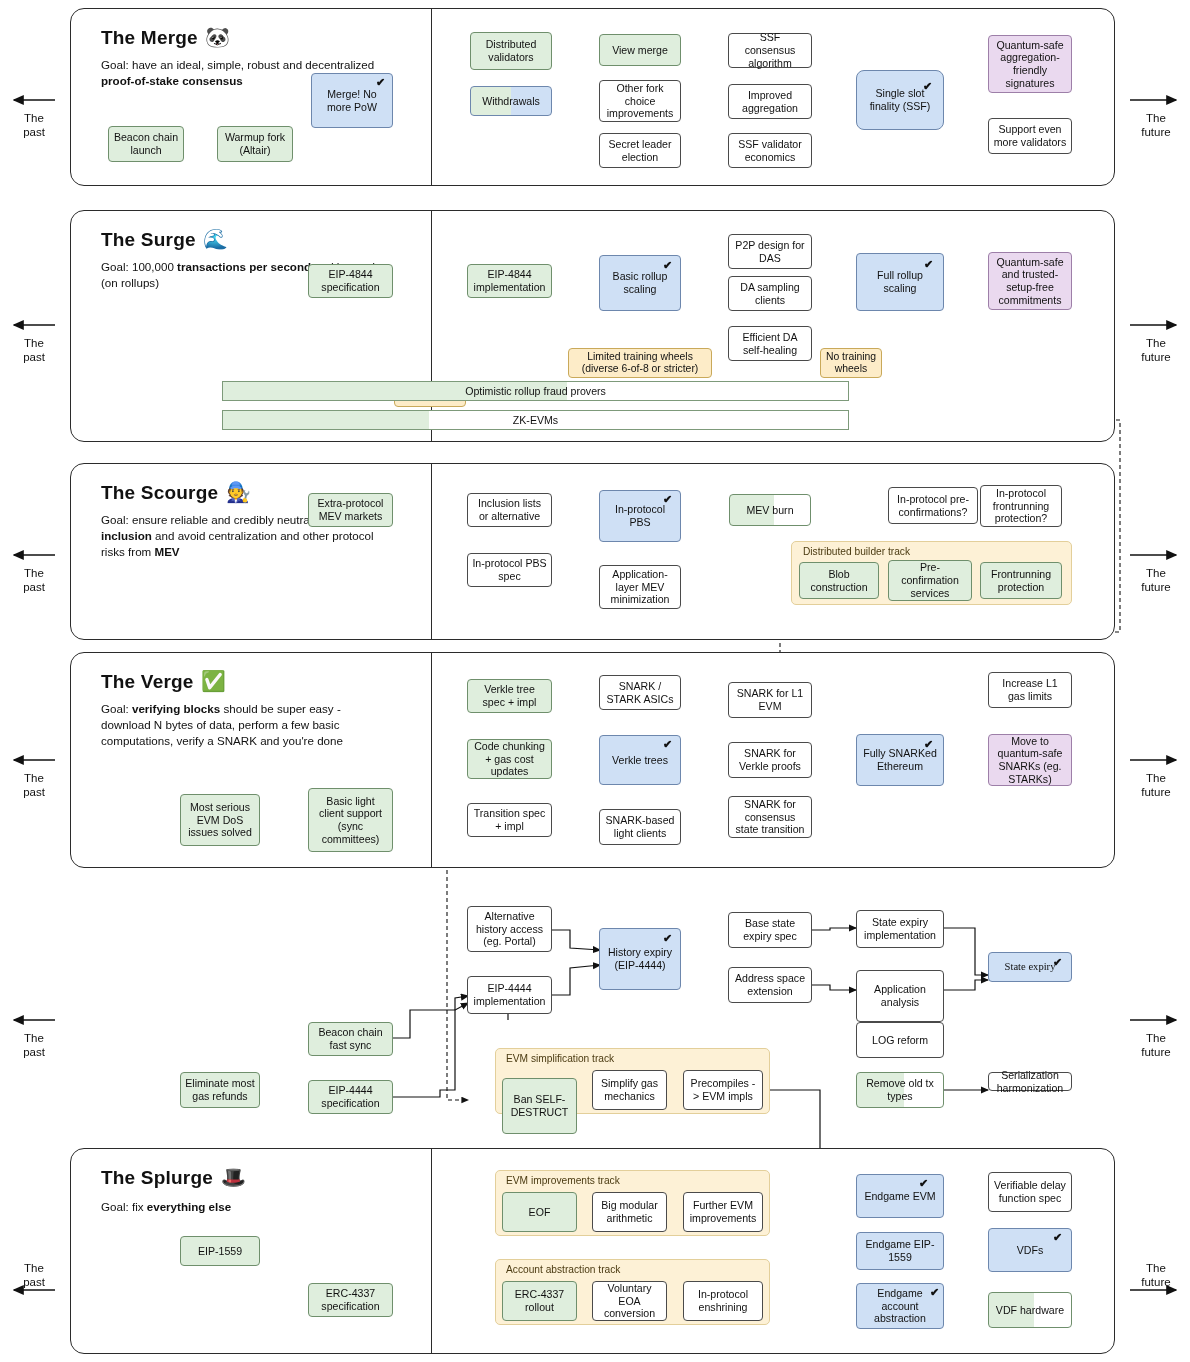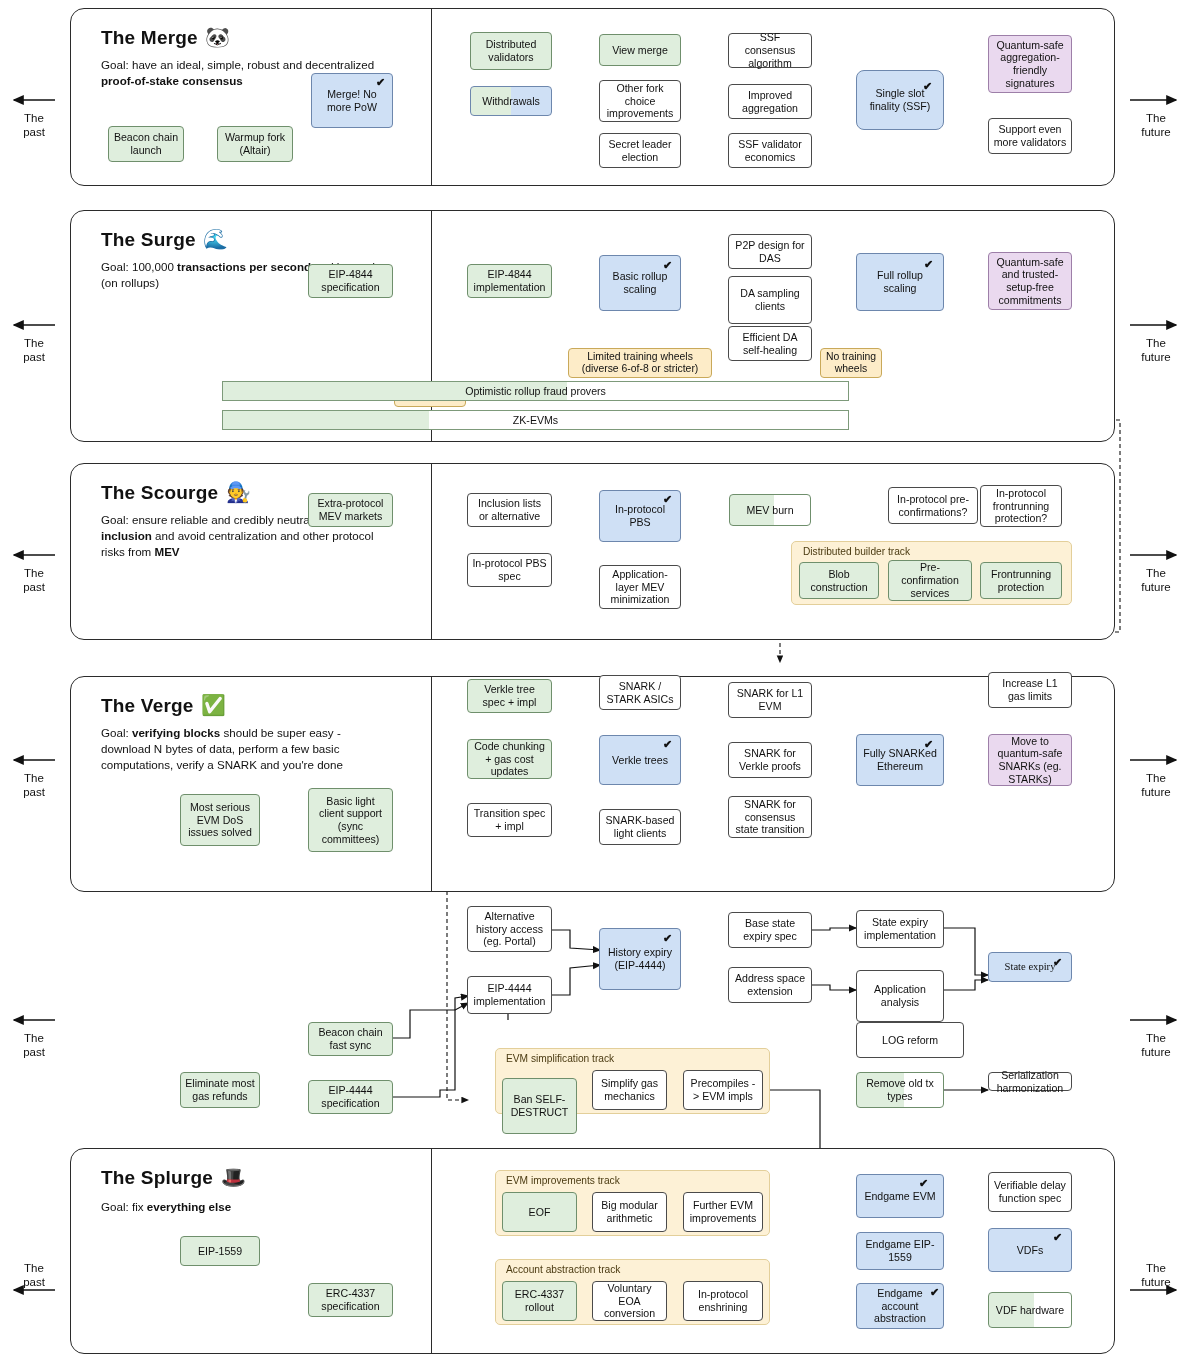--- a/index.html
+++ b/index.html
@@ -174,21 +174,21 @@
     </div>
     <div class="sec-goal" style="top:48px;">
       Goal: 100,000 <b>transactions per second</b> and beyond (on rollups)
     </div>
   </div>
   <div class="node green" style="left:308px;top:264px;width:85px;height:34px;">EIP-4844 specification</div>
   <div class="node green" style="left:467px;top:264px;width:85px;height:34px;">EIP-4844 implementation</div>
   <div class="node blue" style="left:599px;top:255px;width:82px;height:56px;">Basic rollup scaling</div>
   <div class="check" style="left:663px;top:259px;">✔</div>
   <div class="node white" style="left:728px;top:234px;width:84px;height:35px;">P2P design for DAS</div>
-  <div class="node white" style="left:728px;top:276px;width:84px;height:48px;">DA sampling clients</div>
+  <div class="node white" style="left:728px;top:276px;width:84px;height:35px;">DA sampling clients</div>
   <div class="node white" style="left:728px;top:326px;width:84px;height:35px;">Efficient DA self-healing</div>
   <div class="node blue" style="left:856px;top:253px;width:88px;height:58px;">Full rollup scaling</div>
   <div class="check" style="left:924px;top:258px;">✔</div>
   <div class="node purple" style="left:988px;top:252px;width:84px;height:58px;">Quantum-safe and trusted-setup-free commitments</div>
 
   <div class="node orange" style="left:394px;top:353px;width:72px;height:22px;font-size:10px;margin-top:32px;">Prototype</div>
   <div class="node orange" style="left:568px;top:348px;width:144px;height:30px;font-size:10.4px;">Limited training wheels (diverse 6-of-8 or stricter)</div>
   <div class="node orange" style="left:820px;top:348px;width:62px;height:30px;font-size:10.4px;">No training wheels</div>
 
   <div class="bar" style="left:222px;top:410px;width:627px;height:20px;">
@@ -218,21 +218,21 @@
   <div class="node grad" style="left:729px;top:494px;width:82px;height:32px;">MEV burn</div>
   <div class="node white" style="left:888px;top:487px;width:90px;height:37px;">In-protocol pre-confirmations?</div>
   <div class="node white" style="left:980px;top:485px;width:82px;height:42px;">In-protocol frontrunning protection?</div>
 
   <div class="track" style="left:791px;top:541px;width:281px;height:64px;"></div>
   <div class="track-label" style="left:803px;top:546px;">Distributed builder track</div>
   <div class="node green" style="left:799px;top:562px;width:80px;height:37px;">Blob construction</div>
   <div class="node green" style="left:888px;top:560px;width:84px;height:41px;">Pre-confirmation services</div>
   <div class="node green" style="left:980px;top:562px;width:82px;height:37px;">Frontrunning protection</div>
 
-  <div class="section" style="top:652px;height:216px;margin-top:24px;">
+  <div class="section" style="top:652px;height:216px;">
     <div class="divider" style="left:360px;"></div>
     <div class="sec-title">
       <span>The Verge</span><span class="sec-emoji">✅</span>
     </div>
     <div class="sec-goal" style="top:48px;">
       Goal: <b>verifying blocks</b> should be super easy - download N bytes of data, perform a few basic computations, verify a SNARK and you're done
     </div>
   </div>
   <div class="node green" style="left:180px;top:794px;width:80px;height:52px;">Most serious EVM DoS issues solved</div>
   <div class="node green" style="left:308px;top:788px;width:85px;height:64px;">Basic light client support (sync committees)</div>
@@ -264,21 +264,21 @@
   <div class="node green" style="left:502px;top:1070px;width:75px;height:56px;margin-top:8px;">Ban SELF-DESTRUCT</div>
   <div class="node white" style="left:592px;top:1070px;width:75px;height:40px;">Simplify gas mechanics</div>
   <div class="node white" style="left:683px;top:1070px;width:80px;height:40px;">Precompiles -&gt; EVM impls</div>
 
   <div class="node white" style="left:728px;top:912px;width:84px;height:36px;">Base state expiry spec</div>
   <div class="node white" style="left:728px;top:967px;width:84px;height:36px;">Address space extension</div>
   <div class="node white" style="left:856px;top:910px;width:88px;height:38px;">State expiry implementation</div>
   <div class="node white" style="left:856px;top:970px;width:88px;height:52px;">Application analysis</div>
   <div class="node blue" style="left:988px;top:952px;width:84px;height:30px;font-family:Liberation Serif, serif;">State expiry</div>
   <div class="check" style="left:1053px;top:956px;">✔</div>
-  <div class="node white" style="left:856px;top:1022px;width:108px;height:36px;">LOG reform</div>
+  <div class="node white" style="left:856px;top:1022px;width:88px;height:36px;">LOG reform</div>
   <div class="node grad" style="left:856px;top:1072px;width:88px;height:36px;">Remove old tx types</div>
   <div class="node white" style="left:988px;top:1072px;width:84px;height:19px;">Serialization harmonization</div>
 
   <div class="section" style="top:1148px;height:206px;">
     <div class="divider" style="left:360px;"></div>
     <div class="sec-title">
       <span>The Splurge</span><span class="sec-emoji">🎩</span>
     </div>
     <div class="sec-goal" style="top:50px;">
       Goal: fix <b>everything else</b>

